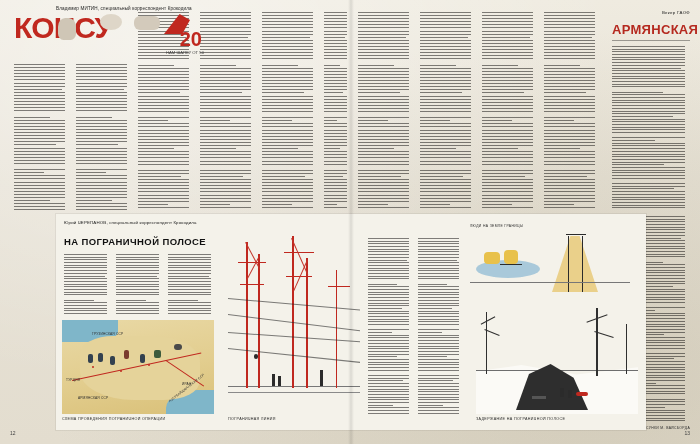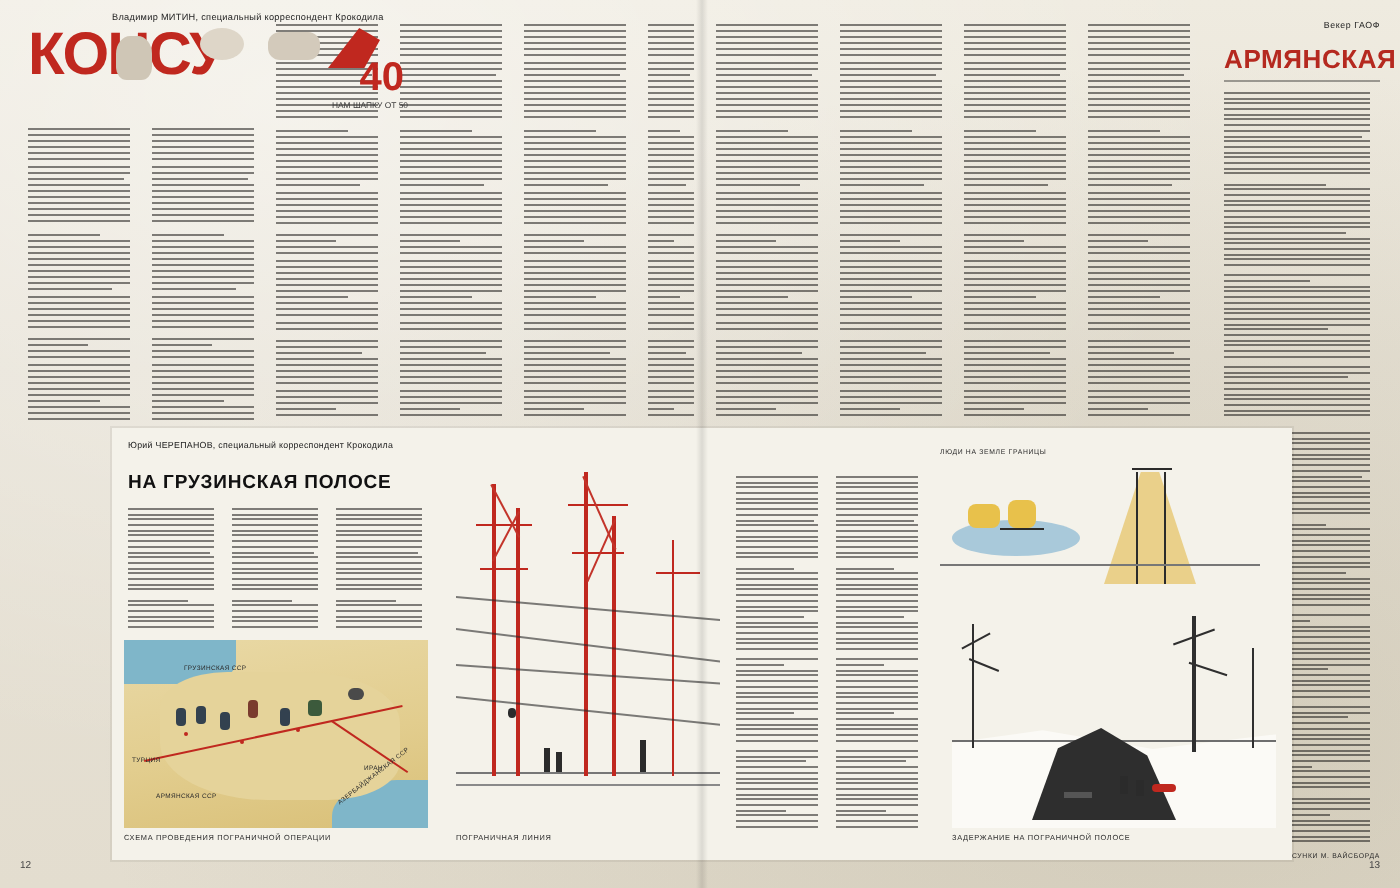--- a/index.html
+++ b/index.html
@@ -186,21 +186,21 @@
 <body>
 
 <div class="page">
 
   <div class="gutter"></div>
 
   <div class="hdr byline" style="left:56px; top:6px;">Владимир МИТИН, специальный корреспондент Крокодила</div>
 
   <div class="layer" id="masthead">
     <div class="mh-word mh-k">КОНСУ</div>
-    <div class="mh-50">40</div>
+    <div class="mh-50">20</div>
     <div class="mh-ribbon">НАМ ШАПКУ ОТ 50</div>
 
     <div class="mh-fig" style="left:44px; top:4px; width:18px; height:22px; border-radius:40% 40% 30% 30%; background:#cfc6b6;"></div>
     <div class="mh-fig" style="left:86px; top:0px; width:22px; height:16px; border-radius:50%; background:#ded6c8;"></div>
     <div class="mh-fig" style="left:120px; top:2px; width:26px; height:14px; border-radius:6px; background:#d3cabb;"></div>
     <div class="red" style="left:150px; top:0px; width:26px; height:20px; clip-path:polygon(0 100%,60% 0,100% 30%,70% 100%);"></div>
   </div>
 
   <div class="tcol" id="col1" style="left:14px; top:64px; width:54px; height:146px;">
       <div class="tline" style="width: 94%; margin-bottom: 2.1px;"></div>
@@ -977,21 +977,21 @@
       <div class="tline" style="width: 94%; margin-bottom: 1.7px;"></div>
       <div class="tline" style="width: 94%; margin-bottom: 1.7px;"></div>
       <div class="tline" style="width: 94%; margin-bottom: 1.7px;"></div>
     </div>
   <div class="caption" style="position:absolute; right:10px; top:426px; font-size:3.4px;">Рисунки М. Вайсборда</div>
 
   <div id="feature">
 
     <div class="byline" style="position:absolute; left:8px; top:6px; font-size:4.4px;">Юрий ЧЕРЕПАНОВ, специальный корреспондент Крокодила</div>
 
-    <div id="feature-title">НА ГРУЗИНСКАЯ ПОЛОСЕ</div>
+    <div id="feature-title">НА ПОГРАНИЧНОЙ ПОЛОСЕ</div>
 
     <div class="tcol tiny" id="fcolA" style="left:8px; top:40px; width:46px; height:62px;">
         <div class="tline" style="width: 94%; margin-bottom: 1.7px;"></div>
         <div class="tline" style="width: 94%; margin-bottom: 1.7px;"></div>
         <div class="tline" style="width: 94%; margin-bottom: 1.7px;"></div>
         <div class="tline" style="width: 94%; margin-bottom: 1.7px;"></div>
         <div class="tline" style="width: 94%; margin-bottom: 1.7px;"></div>
         <div class="tline" style="width: 94%; margin-bottom: 1.7px;"></div>
         <div class="tline" style="width: 94%; margin-bottom: 1.7px;"></div>
         <div class="tline" style="width: 94%; margin-bottom: 1.7px;"></div>

